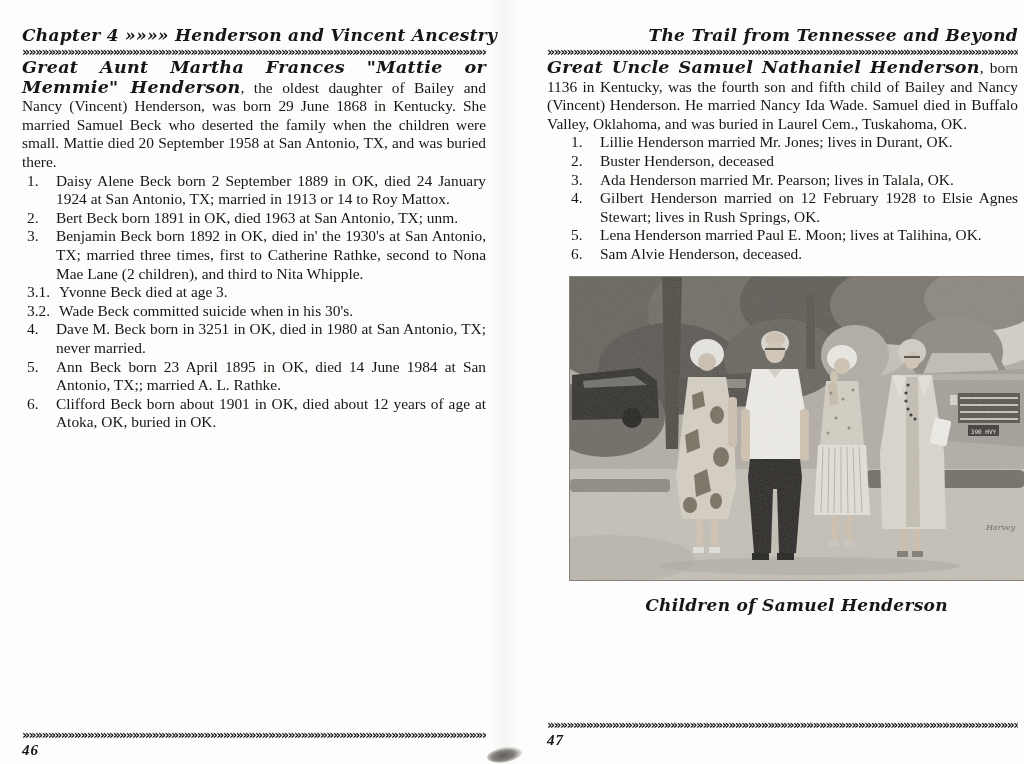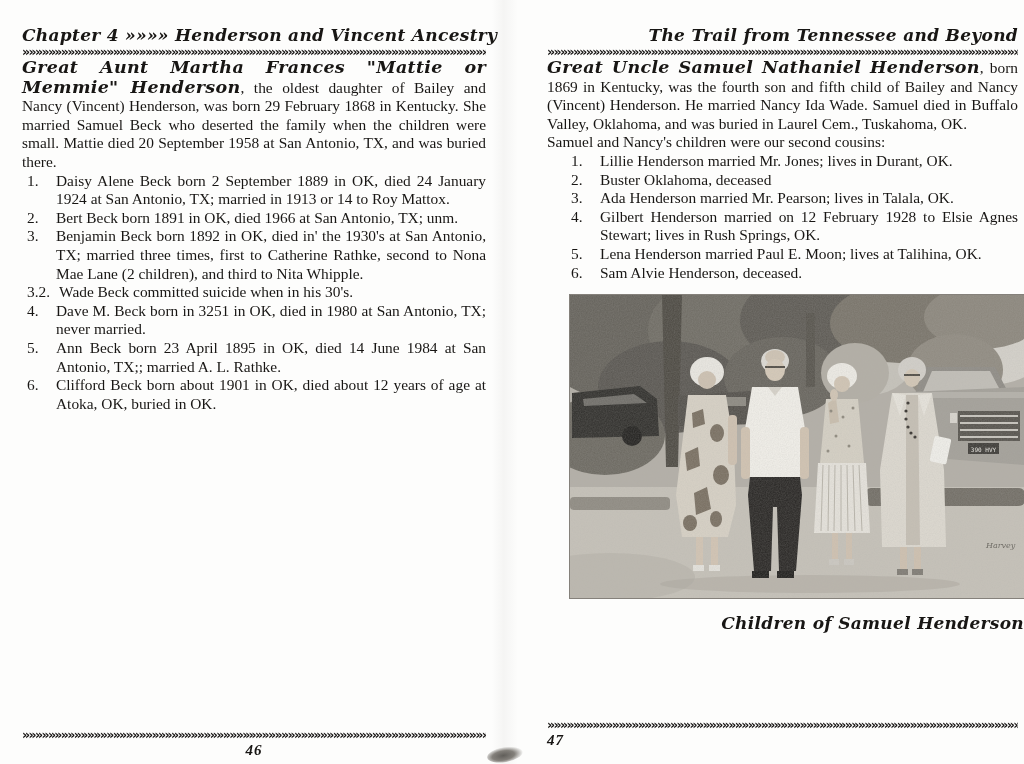--- a/index.html
+++ b/index.html
@@ -34,65 +34,69 @@
   .page.right .list{margin-left:24px;}
   .li{display:flex;}
   .li .num{min-width:20px;margin-right:9px;white-space:nowrap;}
   .li .txt{flex:1;text-align:justify;}
 
   .photo-frame{
     margin:12px 0 12px 22px;width:455px;height:303px;
     border:1px solid #85817b;background:#a3a3a3;box-sizing:content-box;text-align:right;
   }
   .photo-frame svg{display:block;}
-  .caption{margin-left:22px;width:455px;text-align:right;margin-top:11px;
+  .caption{margin-left:22px;width:455px;text-align:center;margin-top:11px;
     font-size:17px;line-height:25px;}
 
   .foot{position:absolute;left:22px;right:26px;bottom:5px;}
   .page.right .foot{left:23px;right:18px;bottom:15px;}
-  .pagenum{font-style:italic;font-weight:700;font-size:15px;letter-spacing:1px;margin-top:1px;text-align:center;}
+  .pagenum{font-style:italic;font-weight:700;font-size:15px;letter-spacing:1px;margin-top:1px;}
   .pagenum.right-align{text-align:left;}
 
   .smudge{
     position:absolute;left:487px;top:747px;width:36px;height:15px;
     background:radial-gradient(ellipse at 45% 55%, #47443f 0%, #6e6a64 40%, rgba(110,106,100,0) 72%);
     transform:rotate(-10deg);opacity:.85;border-radius:50%;
   }
 </style>
 </head>
 <body>
 
 <div class="spread">
   <div class="gutter"></div>
 
   <section class="page left">
     <div class="running-head script">Chapter 4 »»»» Henderson and Vincent Ancestry</div>
     <div class="orn">»»»»»»»»»»»»»»»»»»»»»»»»»»»»»»»»»»»»»»»»»»»»»»»»»»»»»»»»»»»»»»»»»»»»»»»»»»»»»»»»»»»»»»»»»»»»»»»»</div>
 
     <div class="body-text">
-      <p class="para intro"><span class="script lead">Great Aunt Martha Frances "Mattie or Memmie" Henderson</span><span>, the oldest daughter of Bailey and Nancy (Vincent) Henderson, was born 29 February 1868 in Kentucky.  She married Samuel Beck who deserted the family when the children were small.  Mattie died 20 September 1958 at San Antonio, TX, and was buried there.</span></p>
+      <p class="para intro"><span class="script lead">Great Aunt Martha Frances "Mattie or Memmie" Henderson</span><span>, the oldest daughter of Bailey and Nancy (Vincent) Henderson, was born 29 June 1868 in Kentucky.  She married Samuel Beck who deserted the family when the children were small.  Mattie died 20 September 1958 at San Antonio, TX, and was buried there.</span></p>
 
 
       <div class="list">
 
           <div class="li">
             <span class="num">1.</span>
             <span class="txt">Daisy Alene Beck born 2 September 1889 in OK, died 24 January 1924 at San Antonio, TX; married in 1913 or 14 to Roy Mattox.</span>
           </div>
 
           <div class="li">
             <span class="num">2.</span>
-            <span class="txt">Bert Beck born 1891 in OK, died 1966 at San Antonio, TX; unm.</span>
+            <span class="txt">Bert Beck born 1891 in OK, died 1963 at San Antonio, TX; unm.</span>
           </div>
 
           <div class="li">
             <span class="num">3.</span>
             <span class="txt">Benjamin Beck born 1892 in OK, died in' the 1930's at San Antonio, TX; married three times, first to Catherine Rathke, second to Nona Mae Lane (2 children), and third to Nita Whipple.</span>
           </div>
 
+          <div class="li">
+            <span class="num">3.1.</span>
+            <span class="txt">Yvonne Beck died at age 3.</span>
+          </div>
 
           <div class="li">
             <span class="num">3.2.</span>
             <span class="txt">Wade Beck committed suicide when in his 30's.</span>
           </div>
 
           <div class="li">
             <span class="num">4.</span>
             <span class="txt">Dave M. Beck born in 3251 in OK, died in 1980 at San Antonio, TX; never married.</span>
           </div>
@@ -113,34 +117,33 @@
       <div class="orn">»»»»»»»»»»»»»»»»»»»»»»»»»»»»»»»»»»»»»»»»»»»»»»»»»»»»»»»»»»»»»»»»»»»»»»»»»»»»»»»»»»»»»»»»»»»»»»»»</div>
       <div class="pagenum">46</div>
     </div>
   </section>
 
   <section class="page right">
     <div class="running-head right-align script">The Trail from Tennessee and Beyond</div>
     <div class="orn">»»»»»»»»»»»»»»»»»»»»»»»»»»»»»»»»»»»»»»»»»»»»»»»»»»»»»»»»»»»»»»»»»»»»»»»»»»»»»»»»»»»»»»»»»»»»»»»»</div>
 
     <div class="body-text">
-      <p class="para intro"><span class="script lead">Great Uncle Samuel Nathaniel Henderson</span><span>, born 1869 in Kentucky, was the fourth son and fifth child of Bailey and Nancy (Vincent) Henderson.  He married Nancy Ida Wade.  Samuel died in Buffalo Valley, Oklahoma, and was buried in Laurel Cem., Tuskahoma, OK.</span></p>
-
-      <p class="para cousins-line">Samuel and Nancy's children were our second cousins:</p>
+      <p class="para intro"><span class="script lead">Great Uncle Samuel Nathaniel Henderson</span><span>, born 1136 in Kentucky, was the fourth son and fifth child of Bailey and Nancy (Vincent) Henderson.  He married Nancy Ida Wade.  Samuel died in Buffalo Valley, Oklahoma, and was buried in Laurel Cem., Tuskahoma, OK.</span></p>
+
 
       <div class="list">
 
           <div class="li">
             <span class="num">1.</span>
             <span class="txt">Lillie Henderson married Mr. Jones; lives in Durant, OK.</span>
           </div>
 
           <div class="li">
             <span class="num">2.</span>
-            <span class="txt">Buster Oklahoma, deceased</span>
+            <span class="txt">Buster Henderson, deceased</span>
           </div>
 
           <div class="li">
             <span class="num">3.</span>
             <span class="txt">Ada Henderson married Mr. Pearson; lives in Talala, OK.</span>
           </div>
 
           <div class="li">
             <span class="num">4.</span>
             <span class="txt">Gilbert Henderson married on 12 February 1928 to Elsie Agnes Stewart; lives in Rush Springs, OK.</span>

